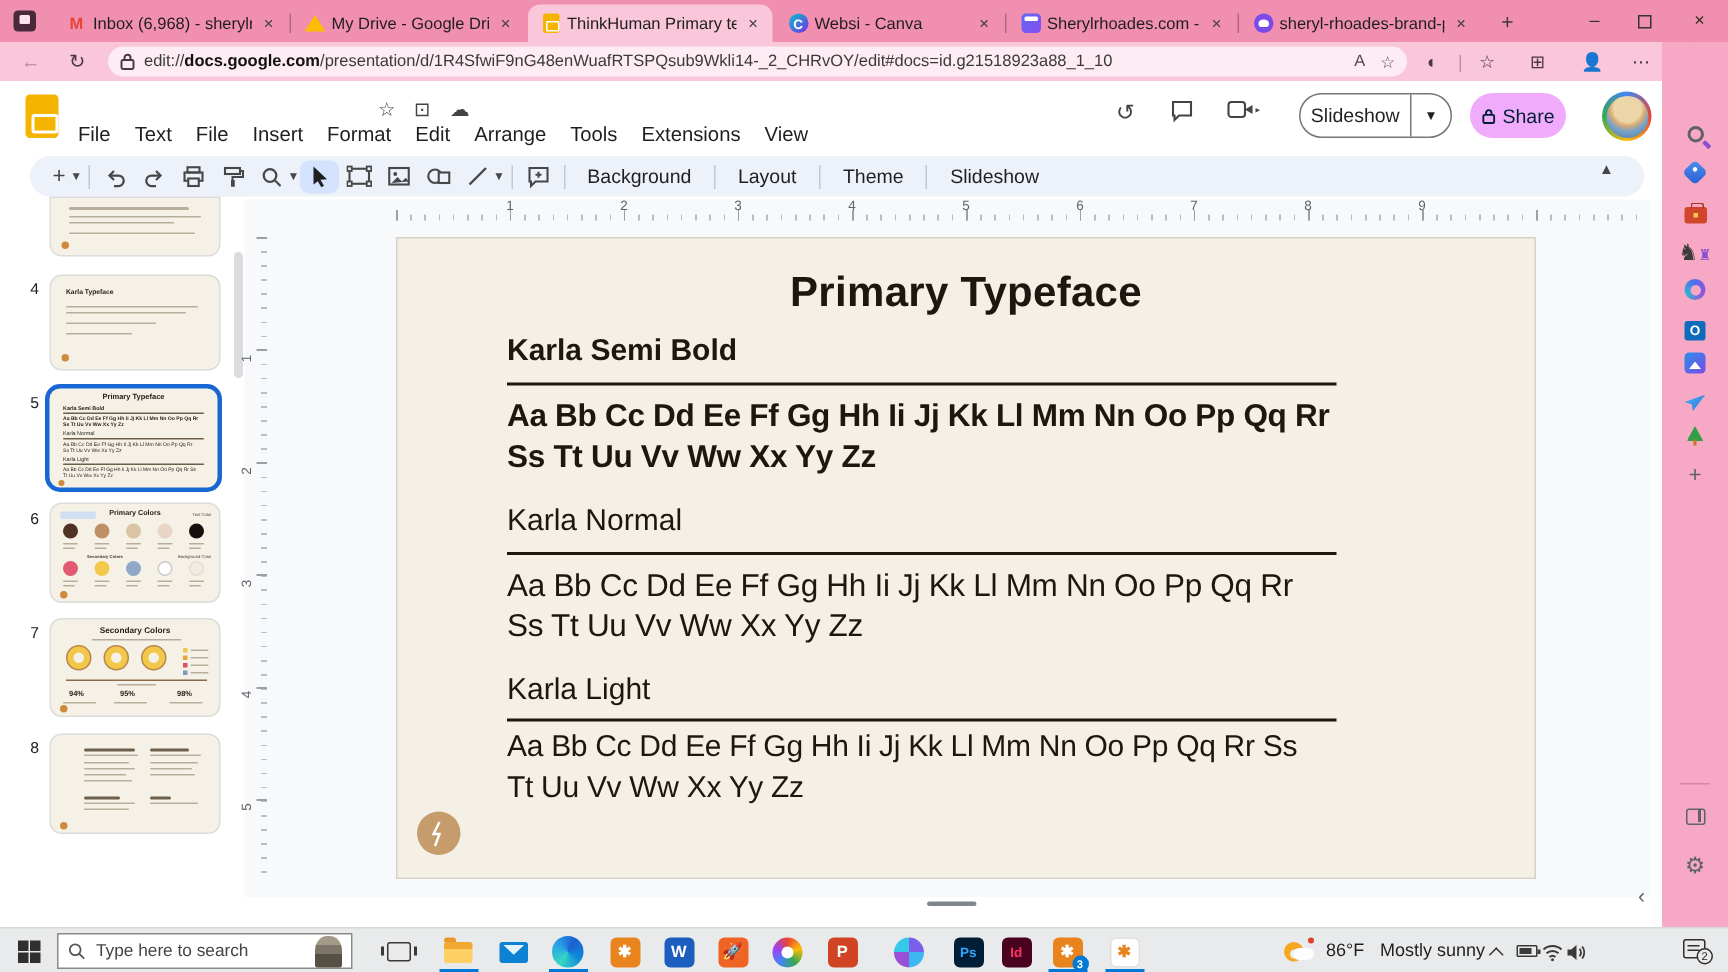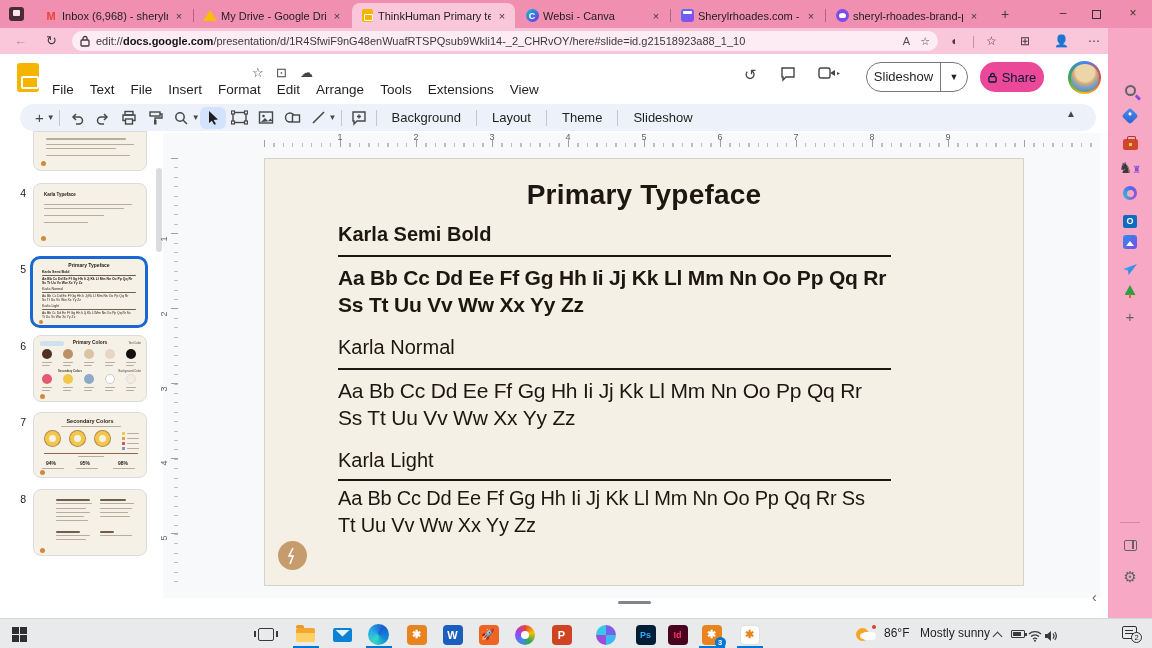--- a/index.html
+++ b/index.html
@@ -45,21 +45,21 @@
   .slideslogo { position:absolute; left:17px; top:9px; width:22px; height:29px; background:#f4b400; border-radius:3px; }
   .slideslogo::after { content:""; position:absolute; left:4px; top:13px; width:14px; height:9px; border:2.5px solid #fff; border-radius:2px; }
   .doctitle { position:absolute; left:47px; top:7px; font-size:17px; color:#1f1f1f; }
   .hdricon { position:absolute; top:11px; font-size:13px; color:#444; }
   .menurow { position:absolute; left:44px; top:27px; display:flex; }
   .menu-item { font-size:13.5px; color:#1f1f1f; padding:1px 8px; }
   .rghticon { position:absolute; top:12px; color:#444; }
   .slideshow-btn { position:absolute; left:866px; top:8px; width:102px; height:30px; border:1px solid #747775; border-radius:16px; display:flex; align-items:center; }
   .slideshow-main { flex:1; font-size:13px; color:#1f1f1f; text-align:center; line-height:28px; border-right:1px solid #747775; }
   .slideshow-caret { flex:0 0 26px; text-align:center; font-size:9px; color:#1f1f1f; }
-  .share-btn { position:absolute; left:980px; top:8px; width:64px; height:30px; background:#ec4899; border-radius:16px; display:flex; align-items:center; justify-content:center; gap:5px; font-size:13px; color:#001d35; font-weight:500; }
+  .share-btn { position:absolute; left:980px; top:8px; width:64px; height:30px; background:#f0abfc; border-radius:16px; display:flex; align-items:center; justify-content:center; gap:5px; font-size:13px; color:#001d35; font-weight:500; }
   .avatar { position:absolute; left:1068px; top:7px; width:33px; height:33px; border-radius:50%; background:conic-gradient(#4285f4,#ea4335,#fbbc04,#34a853,#4285f4); padding:2.5px; }
   .avatar .photo { width:28px; height:28px; border-radius:50%; background:radial-gradient(circle at 50% 30%,#ecd6a8 0 38%,#d8ab72 48%,#7aa3c6 62%,#49799f 100%); }
 
   
   .toolstrip { position:absolute; left:0; top:100px; width:1108px; height:33px; background:#fff; }
   .toolpill { position:absolute; left:20px; top:4px; width:1076px; height:27px; background:#edf2fa; border-radius:14px; display:flex; align-items:center; padding:0 10px; }
   .ticon { height:22px; display:flex; align-items:center; justify-content:center; padding:0 5px; color:#474747; }
   .ticon svg { display:block; }
   .tsep { width:1px; height:16px; background:#c4c7cc; margin:0 4px; }
   .tcaret { font-size:8px; color:#474747; margin-left:-2px; }
@@ -227,21 +227,21 @@
   </div>
 
   <div class="urlbar">
     <span class="navglyph" style="left:14px;color:#b58a9c;">←</span>
     <span class="navglyph" style="left:46px;color:#4a3540;">↻</span>
     <div class="urlpill">
       <svg width="10" height="12" viewBox="0 0 10 12">
           <rect x="1" y="5" width="8" height="6" rx="1" fill="none" stroke="#4a3540" stroke-width="1.3"></rect>
           <path d="M3 5V3.5a2 2 0 0 1 4 0V5" fill="none" stroke="#4a3540" stroke-width="1.3"></path>
         </svg>
-      <span class="urltext"><span>edit://</span><b>docs.google.com</b><span>/presentation/d/1R4SfwiF9nG48enWuafRTSPQsub9Wkli14-_2_CHRvOY/here#slide=id.g21518923a88_1_10</span></span>
+      <span class="urltext"><span>edit://</span><b>docs.google.com</b><span>/presentation/d/1R4SfwiF9nG48enWuafRTSPQsub9Wkli14-_2_CHRvOY/edit#docs=id.g21518923a88_1_10</span></span>
       <span class="pillicon">A</span>
       <span class="pillicon">☆</span>
     </div>
     <span class="baricon" style="left:950px;">◖</span>
     <span class="baricon" style="left:972px;color:#c78aa2;">|</span>
     <span class="baricon" style="left:986px;">☆</span>
     <span class="baricon" style="left:1020px;">⊞</span>
     <span class="baricon" style="left:1054px;">👤</span>
     <span class="baricon" style="left:1088px;">⋯</span>
   </div>
@@ -580,20 +580,28 @@
   </div>
   <div class="sbdiv"></div>
 
   <div class="taskbar">
     <div class="startbtn">
         <i></i>
         <i></i>
         <i></i>
         <i></i>
       </div>
+    <div class="searchbox">
+      <svg width="12" height="12" viewBox="0 0 14 14">
+          <circle cx="6" cy="6" r="4.2" fill="none" stroke="#555" stroke-width="1.4"></circle>
+          <path d="M9.2 9.2 13 13" stroke="#555" stroke-width="1.4"></path>
+        </svg>
+      <span class="ph">Type here to search</span>
+      <span class="knight"></span>
+    </div>
     <div class="taskview"></div>
   </div>
   <div class="tkicon" style="left:295px;">
       <span class="folderic"></span>
     </div>
   <div class="tkicon" style="left:332px;">
       <span class="mailic"></span>
     </div>
   <div class="tkicon" style="left:368px;">
       <span class="edgeic"></span>

